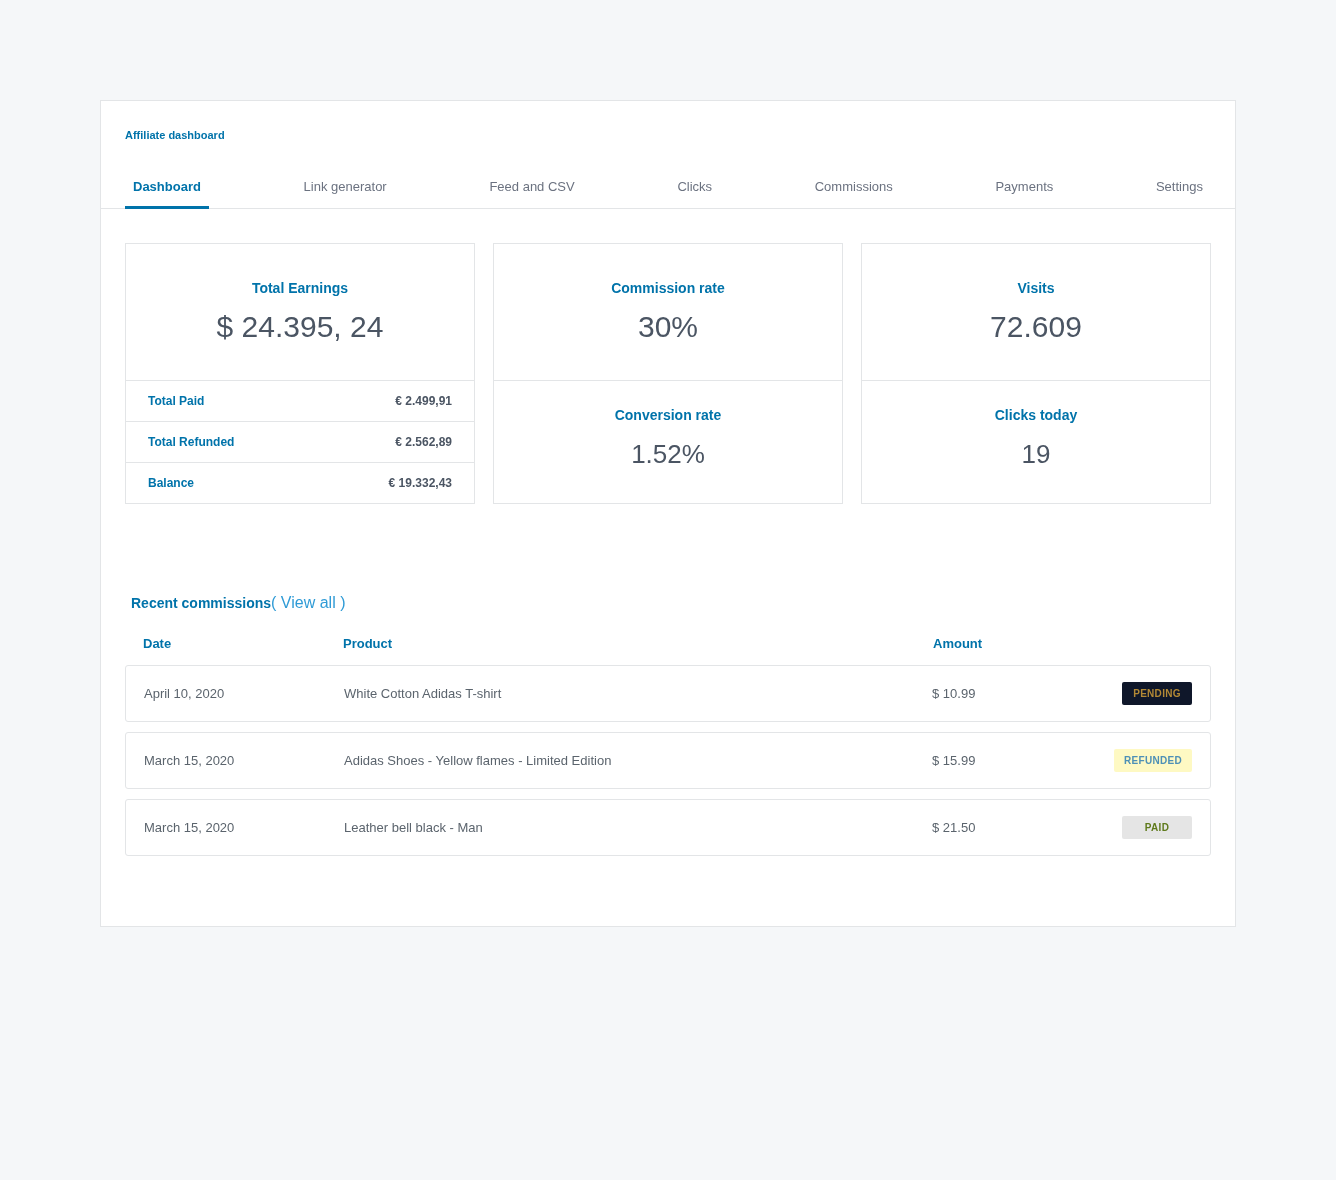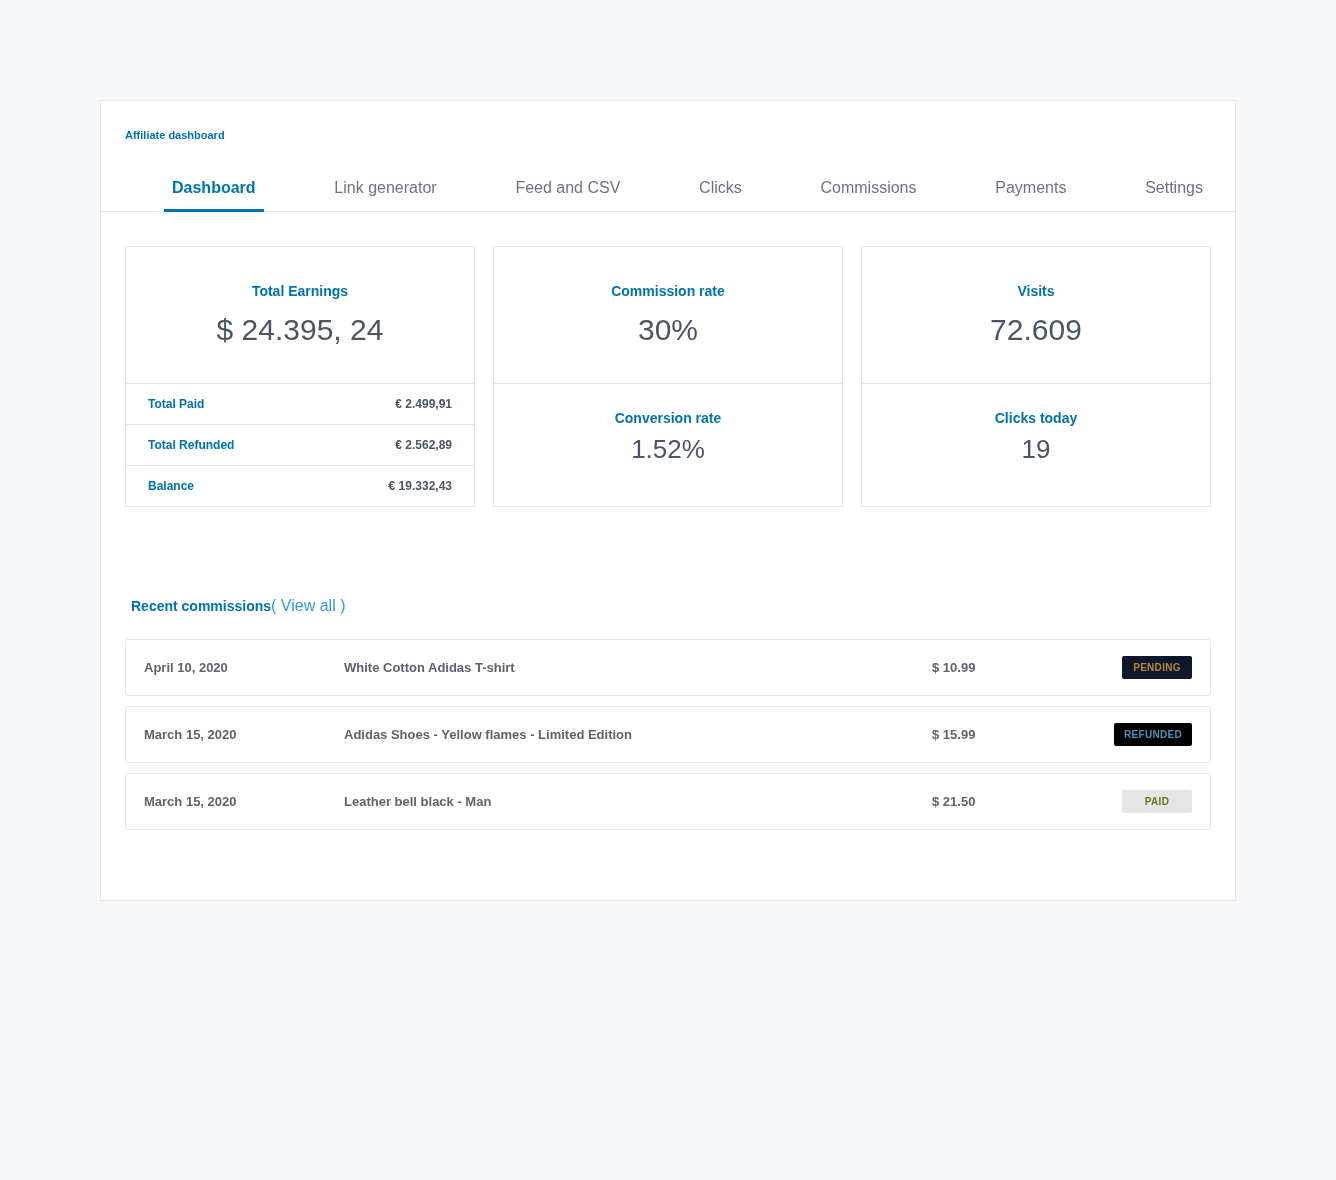--- a/index.html
+++ b/index.html
@@ -23,29 +23,28 @@
     padding: 0 0 28px 24px;
   }
   .tabs {
     display: flex;
     border-bottom: 1px solid #e3e5e7;
     padding: 0 24px;
     gap: 0;
     justify-content: space-between;
   }
   .tab {
-    font-size: 16px;
+    font-size: 13px;
     color: #6b7280;
     padding: 10px 8px 12px 8px;
     cursor: pointer;
     border-bottom: 3px solid transparent;
     margin-bottom: -1px;
     font-weight: 500;
     text-align: center;
-    margin-left: 39px;
   }
   .tab.active {
     color: #0073aa;
     border-bottom-color: #0073aa;
     font-weight: 700;
   }
 
   .cards {
     display: flex;
     gap: 18px;
@@ -71,21 +70,21 @@
   .card-value {
     color: #4b5563;
     font-size: 30px;
     font-weight: 400;
   }
   .card-bottom {
     border-top: 1px solid #e3e5e7;
     text-align: center;
     padding: 26px 10px 30px 10px;
   }
-  .card-bottom .card-label { margin-bottom: 8px; }
+  .card-bottom .card-label { margin-bottom: 16px; }
   .card-bottom .card-value { font-size: 26px; }
 
   .subrows {
     border-top: 1px solid #e3e5e7;
   }
   .subrow {
     display: flex;
     justify-content: space-between;
     padding: 13px 22px;
     border-bottom: 1px solid #e3e5e7;
@@ -136,34 +135,34 @@
   .row {
     display: flex;
     align-items: center;
     border: 1px solid #e3e5e7;
     border-radius: 3px;
     padding: 16px 18px;
     margin-bottom: 10px;
     font-size: 13px;
     color: #5b646d;
   }
-  .row .col-date, .row .col-product, .row .col-amount { font-weight: 700; }
+  .row .col-date, .row .col-product, .row .col-amount { font-weight: 400; }
 
   .badge {
     display: inline-block;
     padding: 6px 10px;
     font-size: 10px;
     font-weight: 700;
     letter-spacing: 0.3px;
     border-radius: 2px;
     min-width: 70px;
     text-align: center;
   }
   .badge.pending { background: #0f172a; color: #b38935; }
-  .badge.refunded { background: #000000; color: #4e90b6; }
+  .badge.refunded { background: #fef9c3; color: #4e90b6; }
   .badge.paid { background: #e5e5e5; color: #5f7a1c; }
 </style>
 </head>
 <body>
 
 <div class="panel">
 
   <div class="page-title">Affiliate dashboard</div>
 
   <div class="tabs">
@@ -222,20 +221,26 @@
     </div>
 
   </div>
 
   <div class="section">
     <div class="section-header">
       <span class="section-title">Recent commissions</span>
       <span class="view-all">( View all )</span>
     </div>
 
+    <div class="table-header">
+      <div class="col-date">Date</div>
+      <div class="col-product">Product</div>
+      <div class="col-amount">Amount</div>
+      <div class="col-status"></div>
+    </div>
 
     <div class="row">
       <div class="col-date">April 10, 2020</div>
       <div class="col-product">White Cotton Adidas T-shirt</div>
       <div class="col-amount">$ 10.99</div>
       <div class="col-status">
         <span class="badge pending">PENDING</span>
       </div>
     </div>
 

